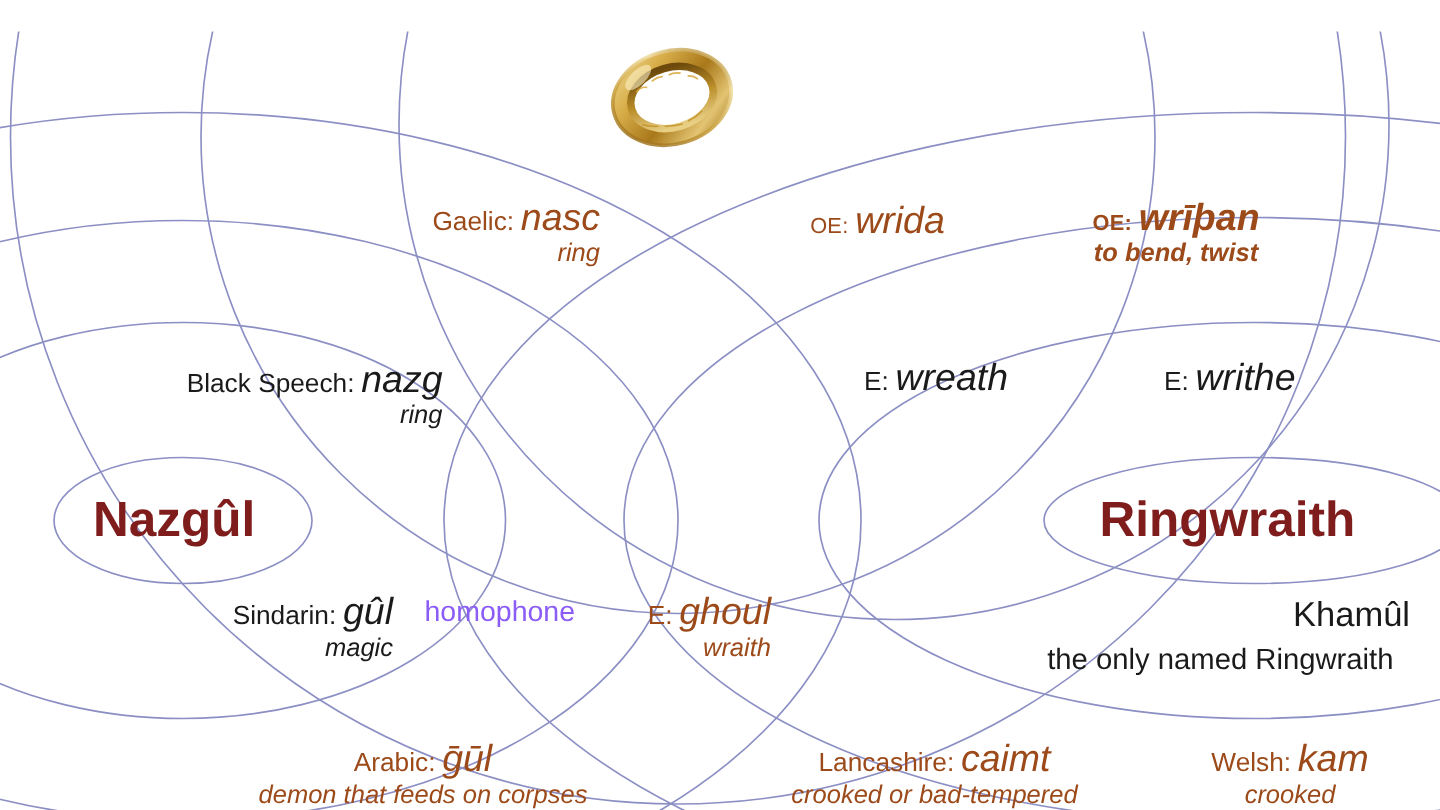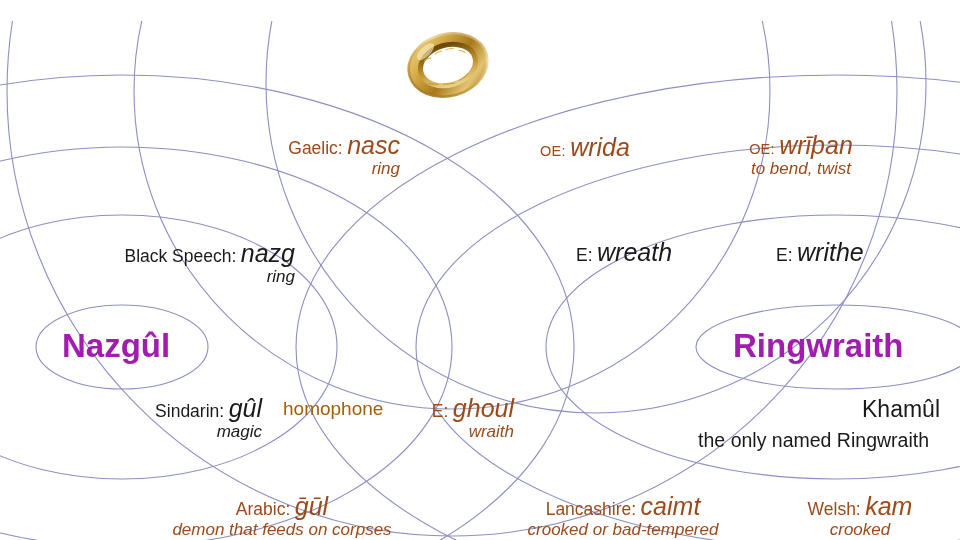--- a/index.html
+++ b/index.html
@@ -51,30 +51,30 @@
     letter-spacing: 0.2px;
   }
   .term {
     font-style: italic;
     font-size: 25px;
   }
   .brown { color: #9C4A1A; }
   .brown .gloss { color: #9C4A1A; }
   .black { color: #1a1a1a; }
   .black .gloss { color: #1a1a1a; }
-  .blue { color: #a16207; font-size: 19px; text-align: right; }
+  .blue { color: #8b5cf6; font-size: 19px; text-align: right; }
 
   .ra { text-align: right; }
   .ca { text-align: center; }
 
   .bigname {
     position: absolute;
     font-weight: bold;
     font-size: 33px;
-    color: #a21caf;
+    color: #7f1d1d;
     white-space: nowrap;
   }
   .plainname {
     position: absolute;
     font-size: 23px;
     color: #1a1a1a;
     white-space: nowrap;
     text-align: center;
   }
   .plainsub {
@@ -173,21 +173,21 @@
     <span class="gloss">ring</span>
   </div>
 
   <div class="lbl brown ca" style="left:500px; top:114px; width:170px;">
     <span class="word-line">
       <span class="lang smallcaps">OE:</span>
       <span class="term">wrida</span>
     </span>
   </div>
 
-  <div class="lbl brown ca" style="left:711px; top:112px; width:180px;">
+  <div class="lbl brown ca" style="left:694px; top:112px; width:180px;font-weight:bold;">
     <span class="word-line">
       <span class="lang smallcaps">OE:</span>
       <span class="term">wrīþan</span>
     </span>
     <span class="gloss">to bend, twist</span>
   </div>
 
   <div class="lbl black ra" style="left:80px; top:220px; width:215px;">
     <span class="word-line">
       <span class="lang">Black Speech:</span>

